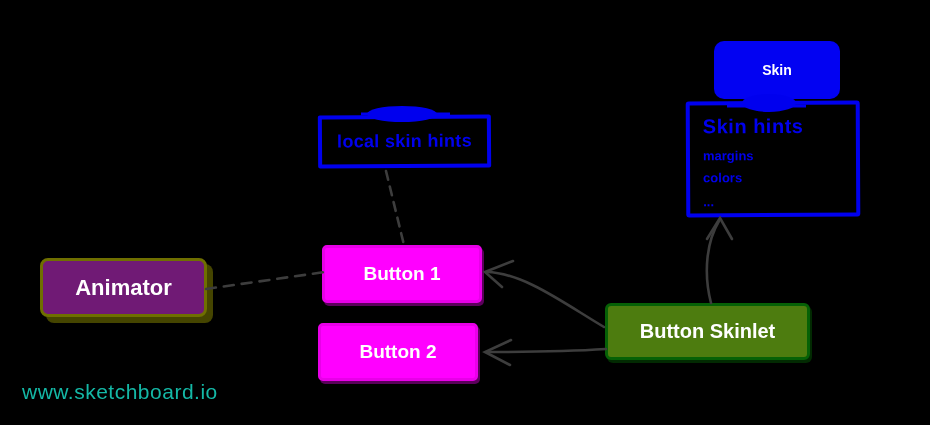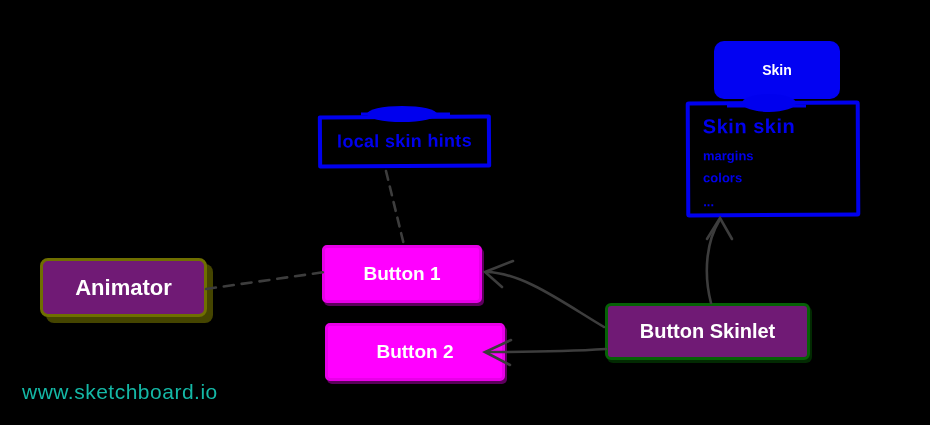--- a/index.html
+++ b/index.html
@@ -24,23 +24,23 @@
     border:4px solid #0000ee;border-radius:2px;color:#0000ee;font-size:18px;
     letter-spacing:.3px;transform:rotate(-0.4deg);}
   
   .n-animator{left:40px;top:258px;width:167px;height:59px;background:#701a75;
     border:3px solid #6f6f00;border-radius:8px;font-size:22px;
     box-shadow:6px 6px 0 rgba(125,125,0,.55);}
   
   .n-btn{background:#ff00ff;border:3px solid #e800e8;border-radius:5px;font-size:19px;
     box-shadow:2px 3px 0 rgba(205,0,205,.45);}
   .n-btn1{left:322px;top:245px;width:160px;height:58px;}
-  .n-btn2{left:318px;top:323px;width:180px;height:58px;margin-left:7px;}
+  .n-btn2{left:318px;top:323px;width:160px;height:58px;}
   
-  .n-skinlet{left:605px;top:303px;width:205px;height:57px;background:#701a75;
+  .n-skinlet{left:605px;top:303px;width:205px;height:57px;background:#4d7c0f;
     border:3px solid #066106;border-radius:6px;font-size:20px;
     box-shadow:2px 3px 0 rgba(4,77,4,.55);}
   .edges{position:absolute;left:0;top:0;width:930px;height:425px;z-index:5;
     pointer-events:none;}
   .watermark{position:absolute;left:22px;top:380px;color:#14b8a6;font-size:21px;
     z-index:2;letter-spacing:.5px;}
 </style>
 </head>
 <body>
 
@@ -72,21 +72,21 @@
       <line x1="727" y1="106" x2="806" y2="106" stroke="#0000ee" stroke-width="3"></line>
       <ellipse cx="769" cy="103" rx="27" ry="9" fill="#0000ee"></ellipse>
     </g>
   </svg>
 
   <div class="node n-skin">
     <span>Skin</span>
   </div>
 
   <div class="node n-skin-hints">
-    <div class="sh-title">Skin skin</div>
+    <div class="sh-title">Skin hints</div>
     <div class="sh-item">margins</div>
     <div class="sh-item">colors</div>
     <div class="sh-item sh-ellipsis">...</div>
   </div>
 
   <div class="node n-local">
     <span>local skin hints</span>
   </div>
 
   <div class="node n-animator">

